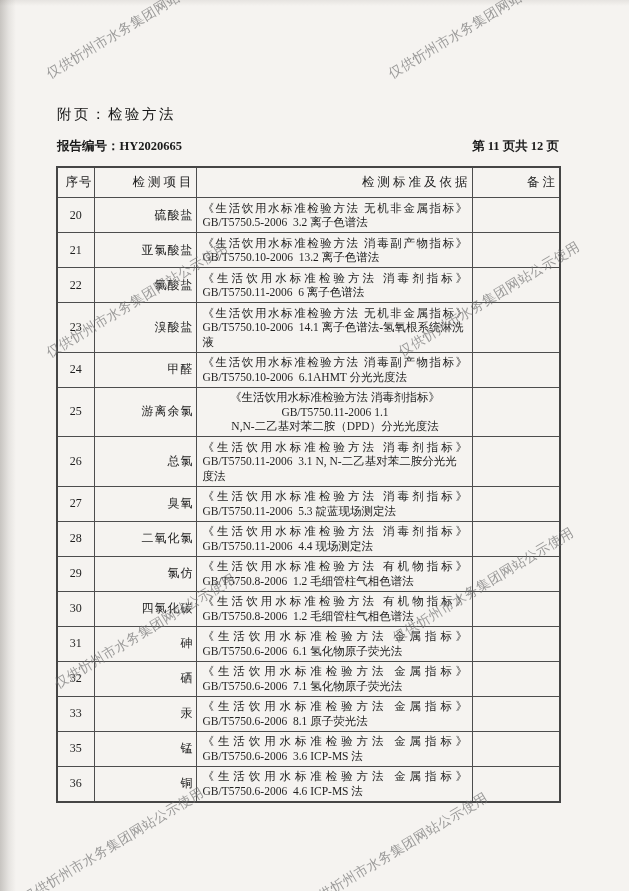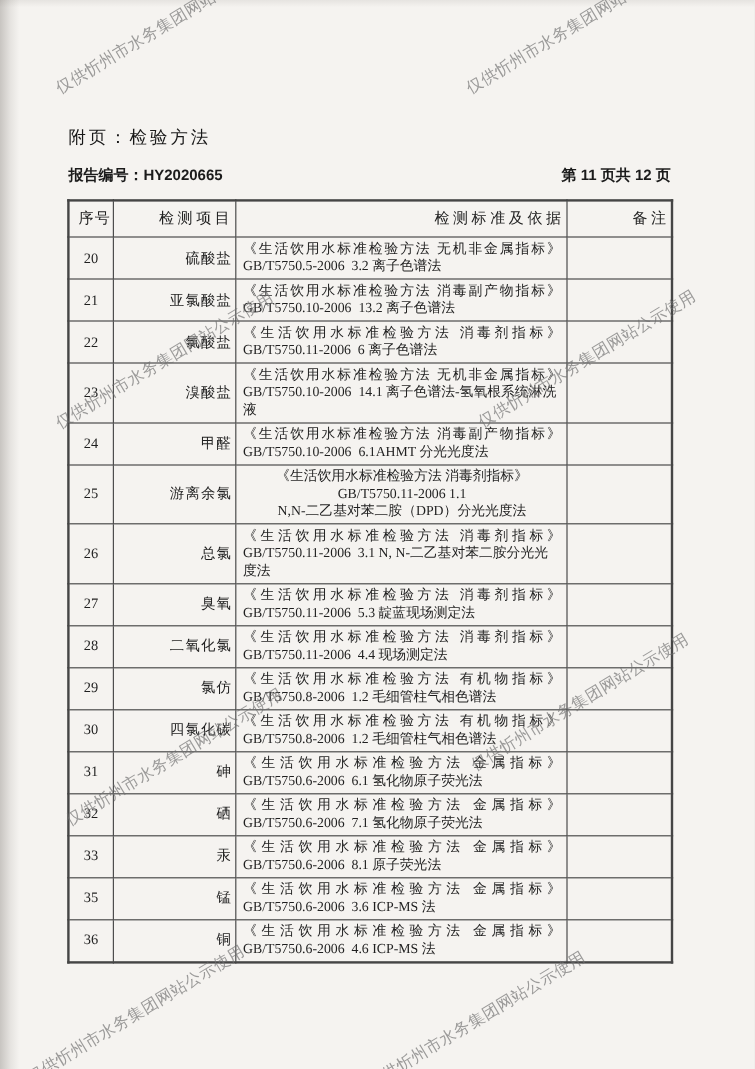--- a/index.html
+++ b/index.html
@@ -26,21 +26,21 @@
     color:#181818;
   }
   .subtitle {
     position:absolute; top:105px; left:57px;
     font-size:14.5px; font-weight:normal; letter-spacing:2.5px; color:#181818;
   }
   .meta-row {
     position:absolute; top:138px; left:57px; width:502px;
     display:flex; justify-content:space-between; align-items:baseline;
     font-size:12.5px; font-weight:bold; color:#1b1b1b;
-    font-family:Liberation Sans, sans-serif;
+    font-family:Liberation Serif, serif;
   }
   .methods-table {
     position:absolute; top:166px; left:56px; width:503px;
     border-collapse:collapse; table-layout:fixed;
     font-family:"Liberation Serif", serif; color:#1f1f1f;
     border:2px solid #454545;
   }
   .methods-table th, .methods-table td { border:1px solid #4d4d4d; }
   .methods-table th {
     font-size:12.5px; font-weight:normal; letter-spacing:3px;

